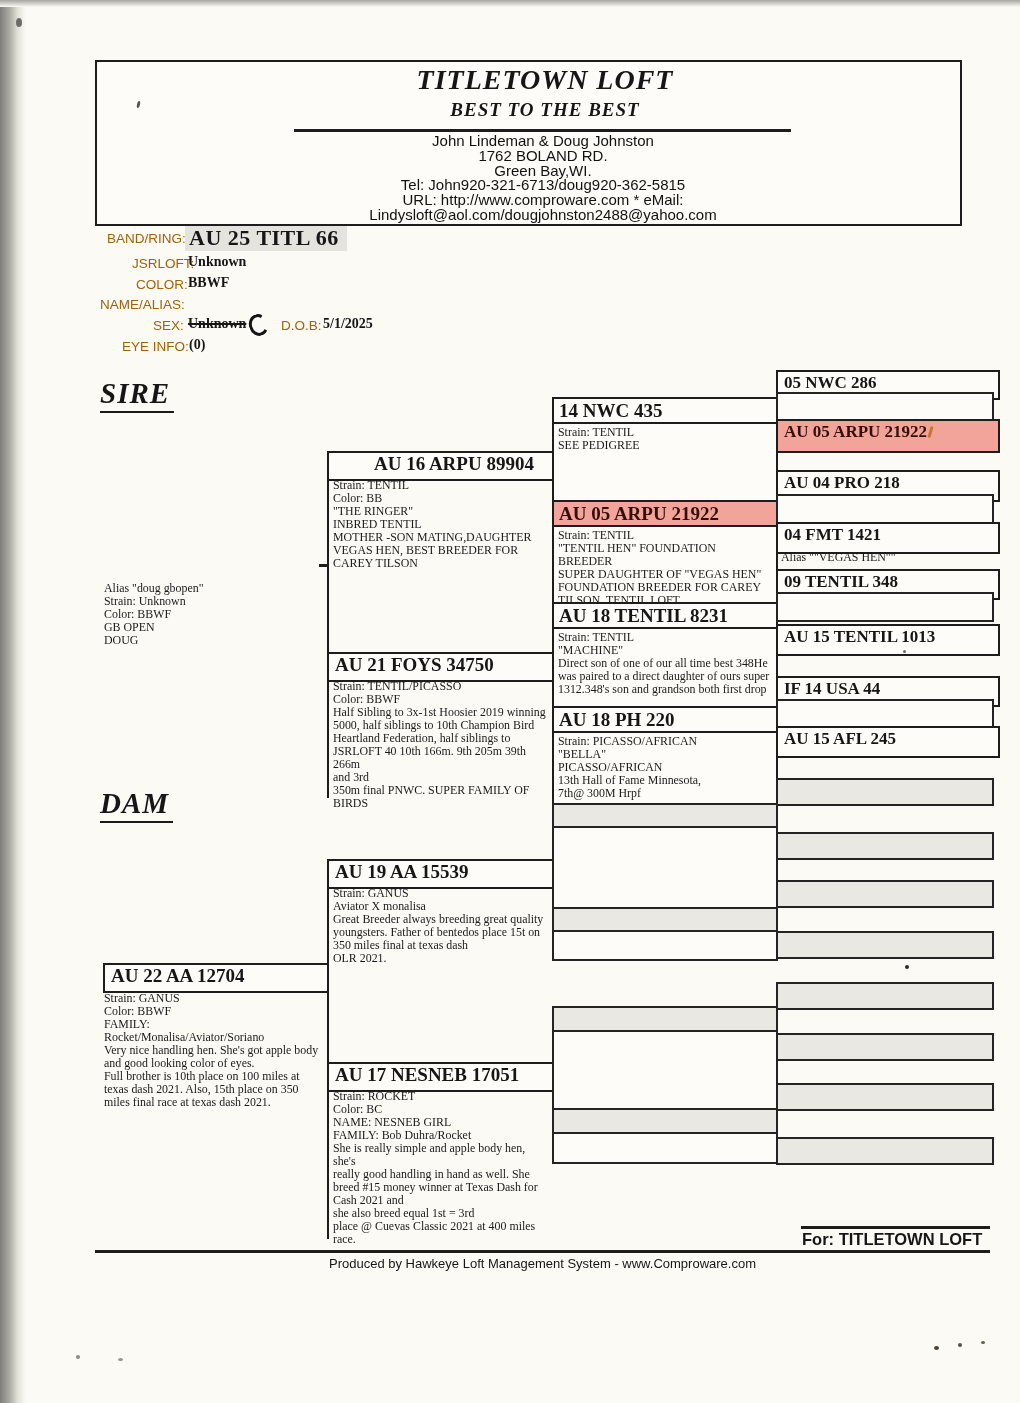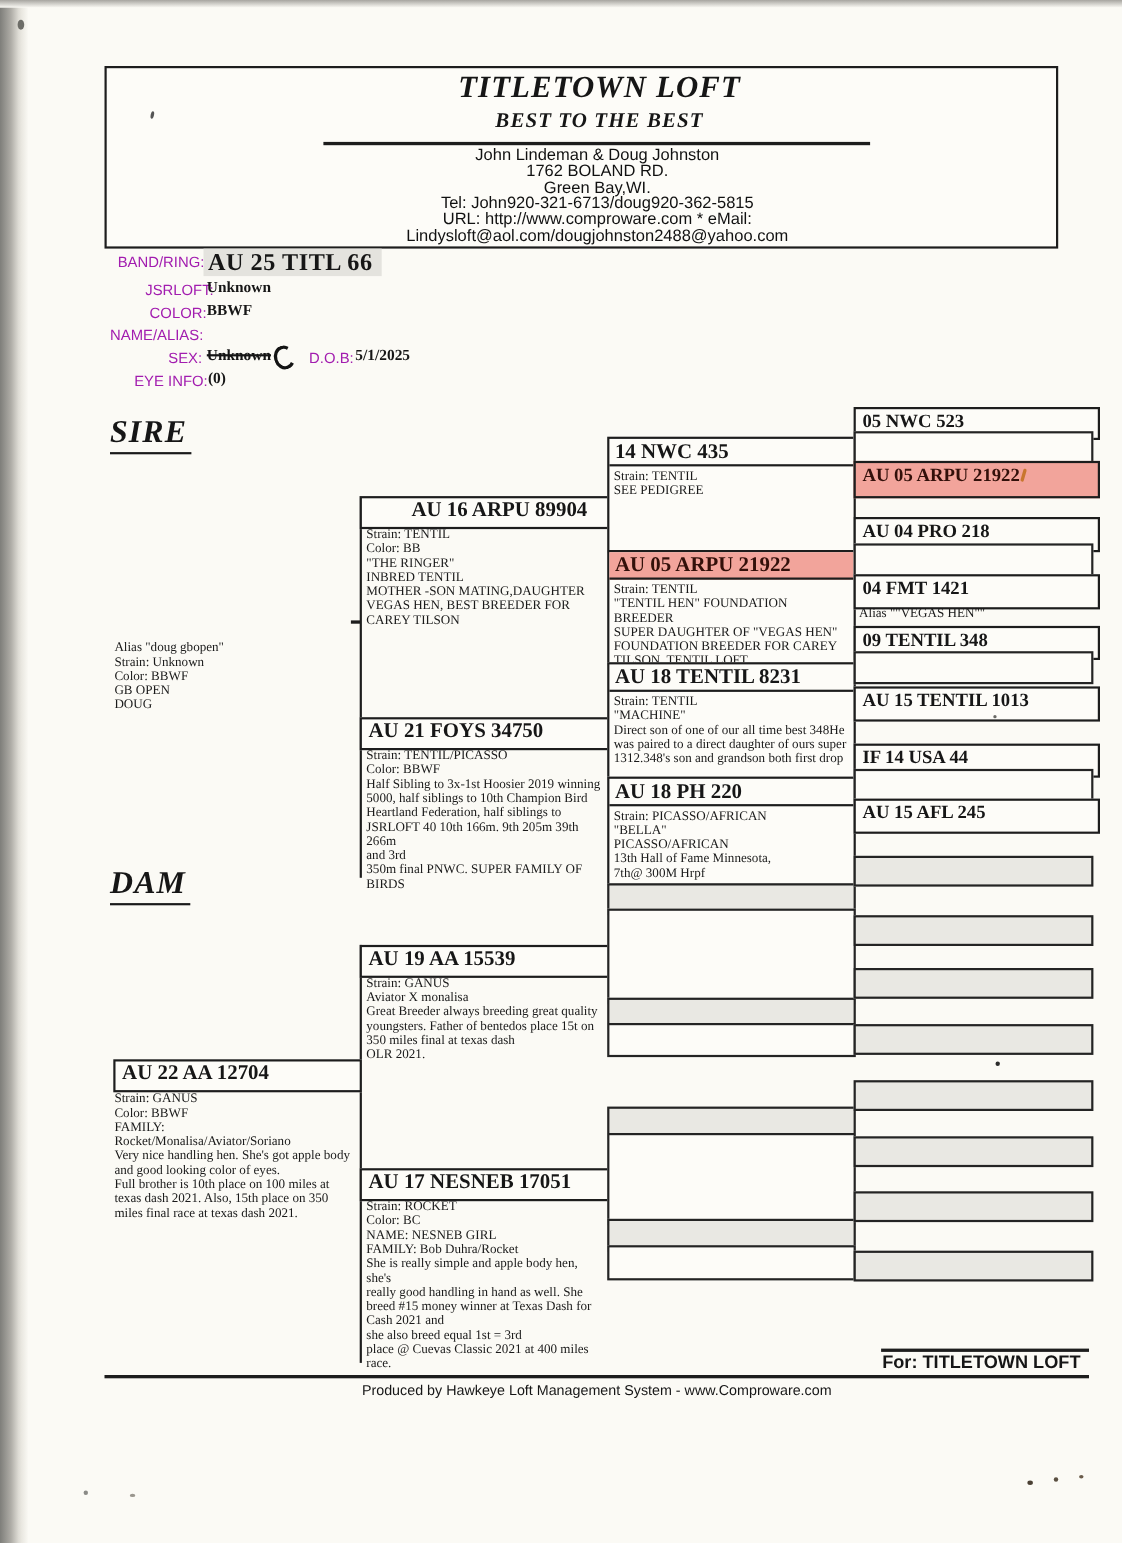--- a/index.html
+++ b/index.html
@@ -11,21 +11,21 @@
     background:linear-gradient(90deg,#7e7e7a,#aeaca6 38%,#ddlbd4 65%,#e2e0d9 72%,#fbfaf5);}
   .edge-top{left:0;top:0;width:1020px;height:7px;background:linear-gradient(#a7a5a0,#fbfaf5);}
   
   .hdr-box{left:95px;top:60px;width:863px;height:162px;border:2px solid #1d1d1d;background:#fdfcf8;}
   .loft{left:128px;top:64px;width:834px;text-align:center;font-size:28px;font-weight:700;font-style:italic;letter-spacing:1px;}
   .tag{left:128px;top:99px;width:834px;text-align:center;font-size:19px;font-weight:700;font-style:italic;letter-spacing:1px;}
   .hdr-rule{left:294px;top:129px;width:497px;height:3px;background:#1d1d1d;}
   .hdr-lines{left:126px;top:134px;width:834px;text-align:center;
     font-family:"Liberation Sans",sans-serif;font-size:15px;line-height:14.8px;color:#111;}
   
-  .lbl{font-family:"Liberation Sans",sans-serif;font-size:13.5px;color:#a21caf;white-space:nowrap;}
+  .lbl{font-family:"Liberation Sans",sans-serif;font-size:13.5px;color:#a16207;white-space:nowrap;}
   .val{font-weight:700;font-size:14px;white-space:nowrap;}
   .bigval{font-weight:700;font-size:22px;letter-spacing:.5px;white-space:nowrap;}
   .valbg{left:185px;top:226px;width:162px;height:25px;background:#e4e3de;}
   .strike{text-decoration:line-through;text-decoration-thickness:2px;}
   
   .sec{font-style:italic;font-weight:600;font-size:29px;letter-spacing:1px;
        border-bottom:2px solid #1a1a1a;padding:0 4px 1px 0;}
   
   .tb{border:2px solid #1d1d1d;background:#fdfcf8;font-weight:700;font-size:19px;
       padding:1px 0 0 6px;white-space:nowrap;overflow:hidden;line-height:1.1;}
@@ -148,21 +148,21 @@
   </div>
   <div class="abs obox" style="left:552px;top:706px;width:222px;height:95px;">
     <div class="bar">AU 18 PH 220</div>
     <div class="det">Strain: PICASSO/AFRICAN
 "BELLA"
 PICASSO/AFRICAN
 13th Hall of Fame Minnesota,
 7th@ 300M Hrpf</div>
   </div>
 
-  <div class="abs tb4" style="left:776px;top:370px;width:214px;height:24px;">05 NWC 523</div>
+  <div class="abs tb4" style="left:776px;top:370px;width:214px;height:24px;">05 NWC 286</div>
   <div class="abs wbox" style="left:776px;top:392px;width:214px;height:28px;"></div>
   <div class="abs tb4 pink" style="left:776px;top:419px;width:214px;height:28px;">AU 05 ARPU 21922</div>
   <div class="abs omark" style="left:929px;top:426px;"></div>
   <div class="abs tb4" style="left:776px;top:470px;width:214px;height:26px;">AU 04 PRO 218</div>
   <div class="abs wbox" style="left:776px;top:494px;width:214px;height:27px;"></div>
   <div class="abs tb4" style="left:776px;top:522px;width:214px;height:26px;">04 FMT 1421</div>
   <div class="abs det" style="left:781px;top:551px;width:205px;">Alias ""VEGAS HEN""</div>
   <div class="abs tb4" style="left:776px;top:569px;width:214px;height:25px;">09 TENTIL 348</div>
   <div class="abs wbox" style="left:776px;top:592px;width:214px;height:26px;"></div>
   <div class="abs tb4" style="left:776px;top:624px;width:214px;height:26px;">AU 15 TENTIL 1013</div>

